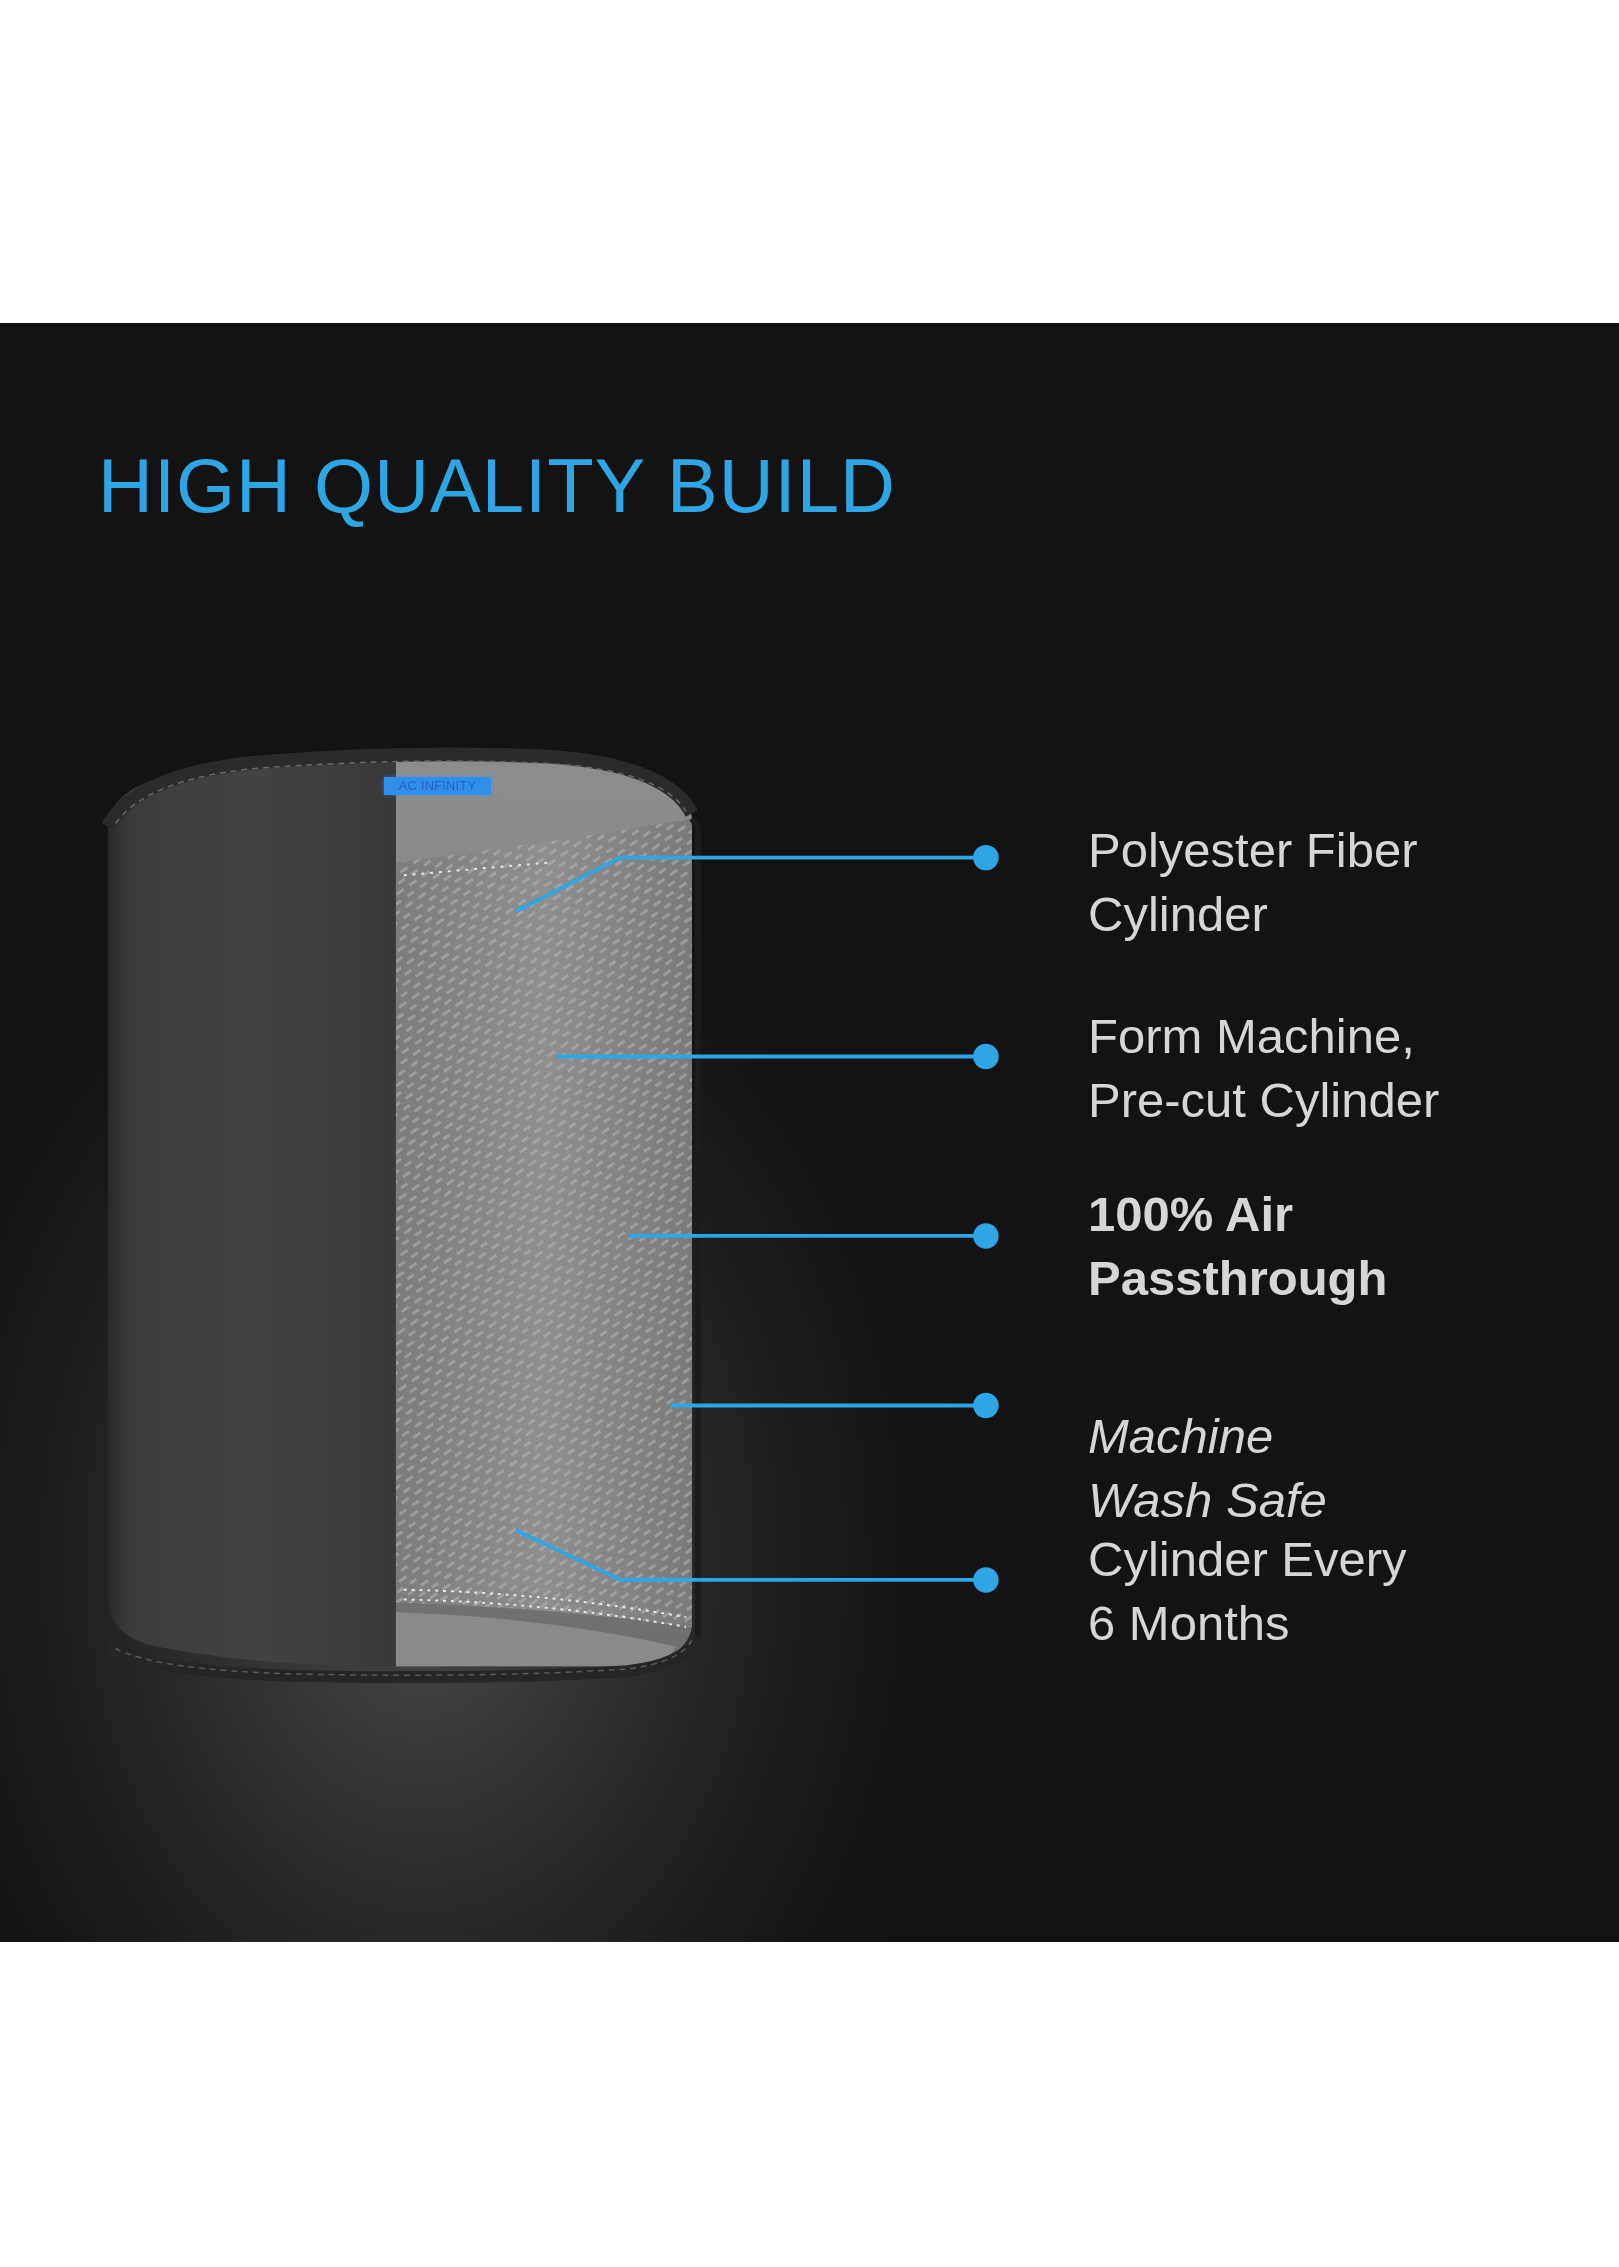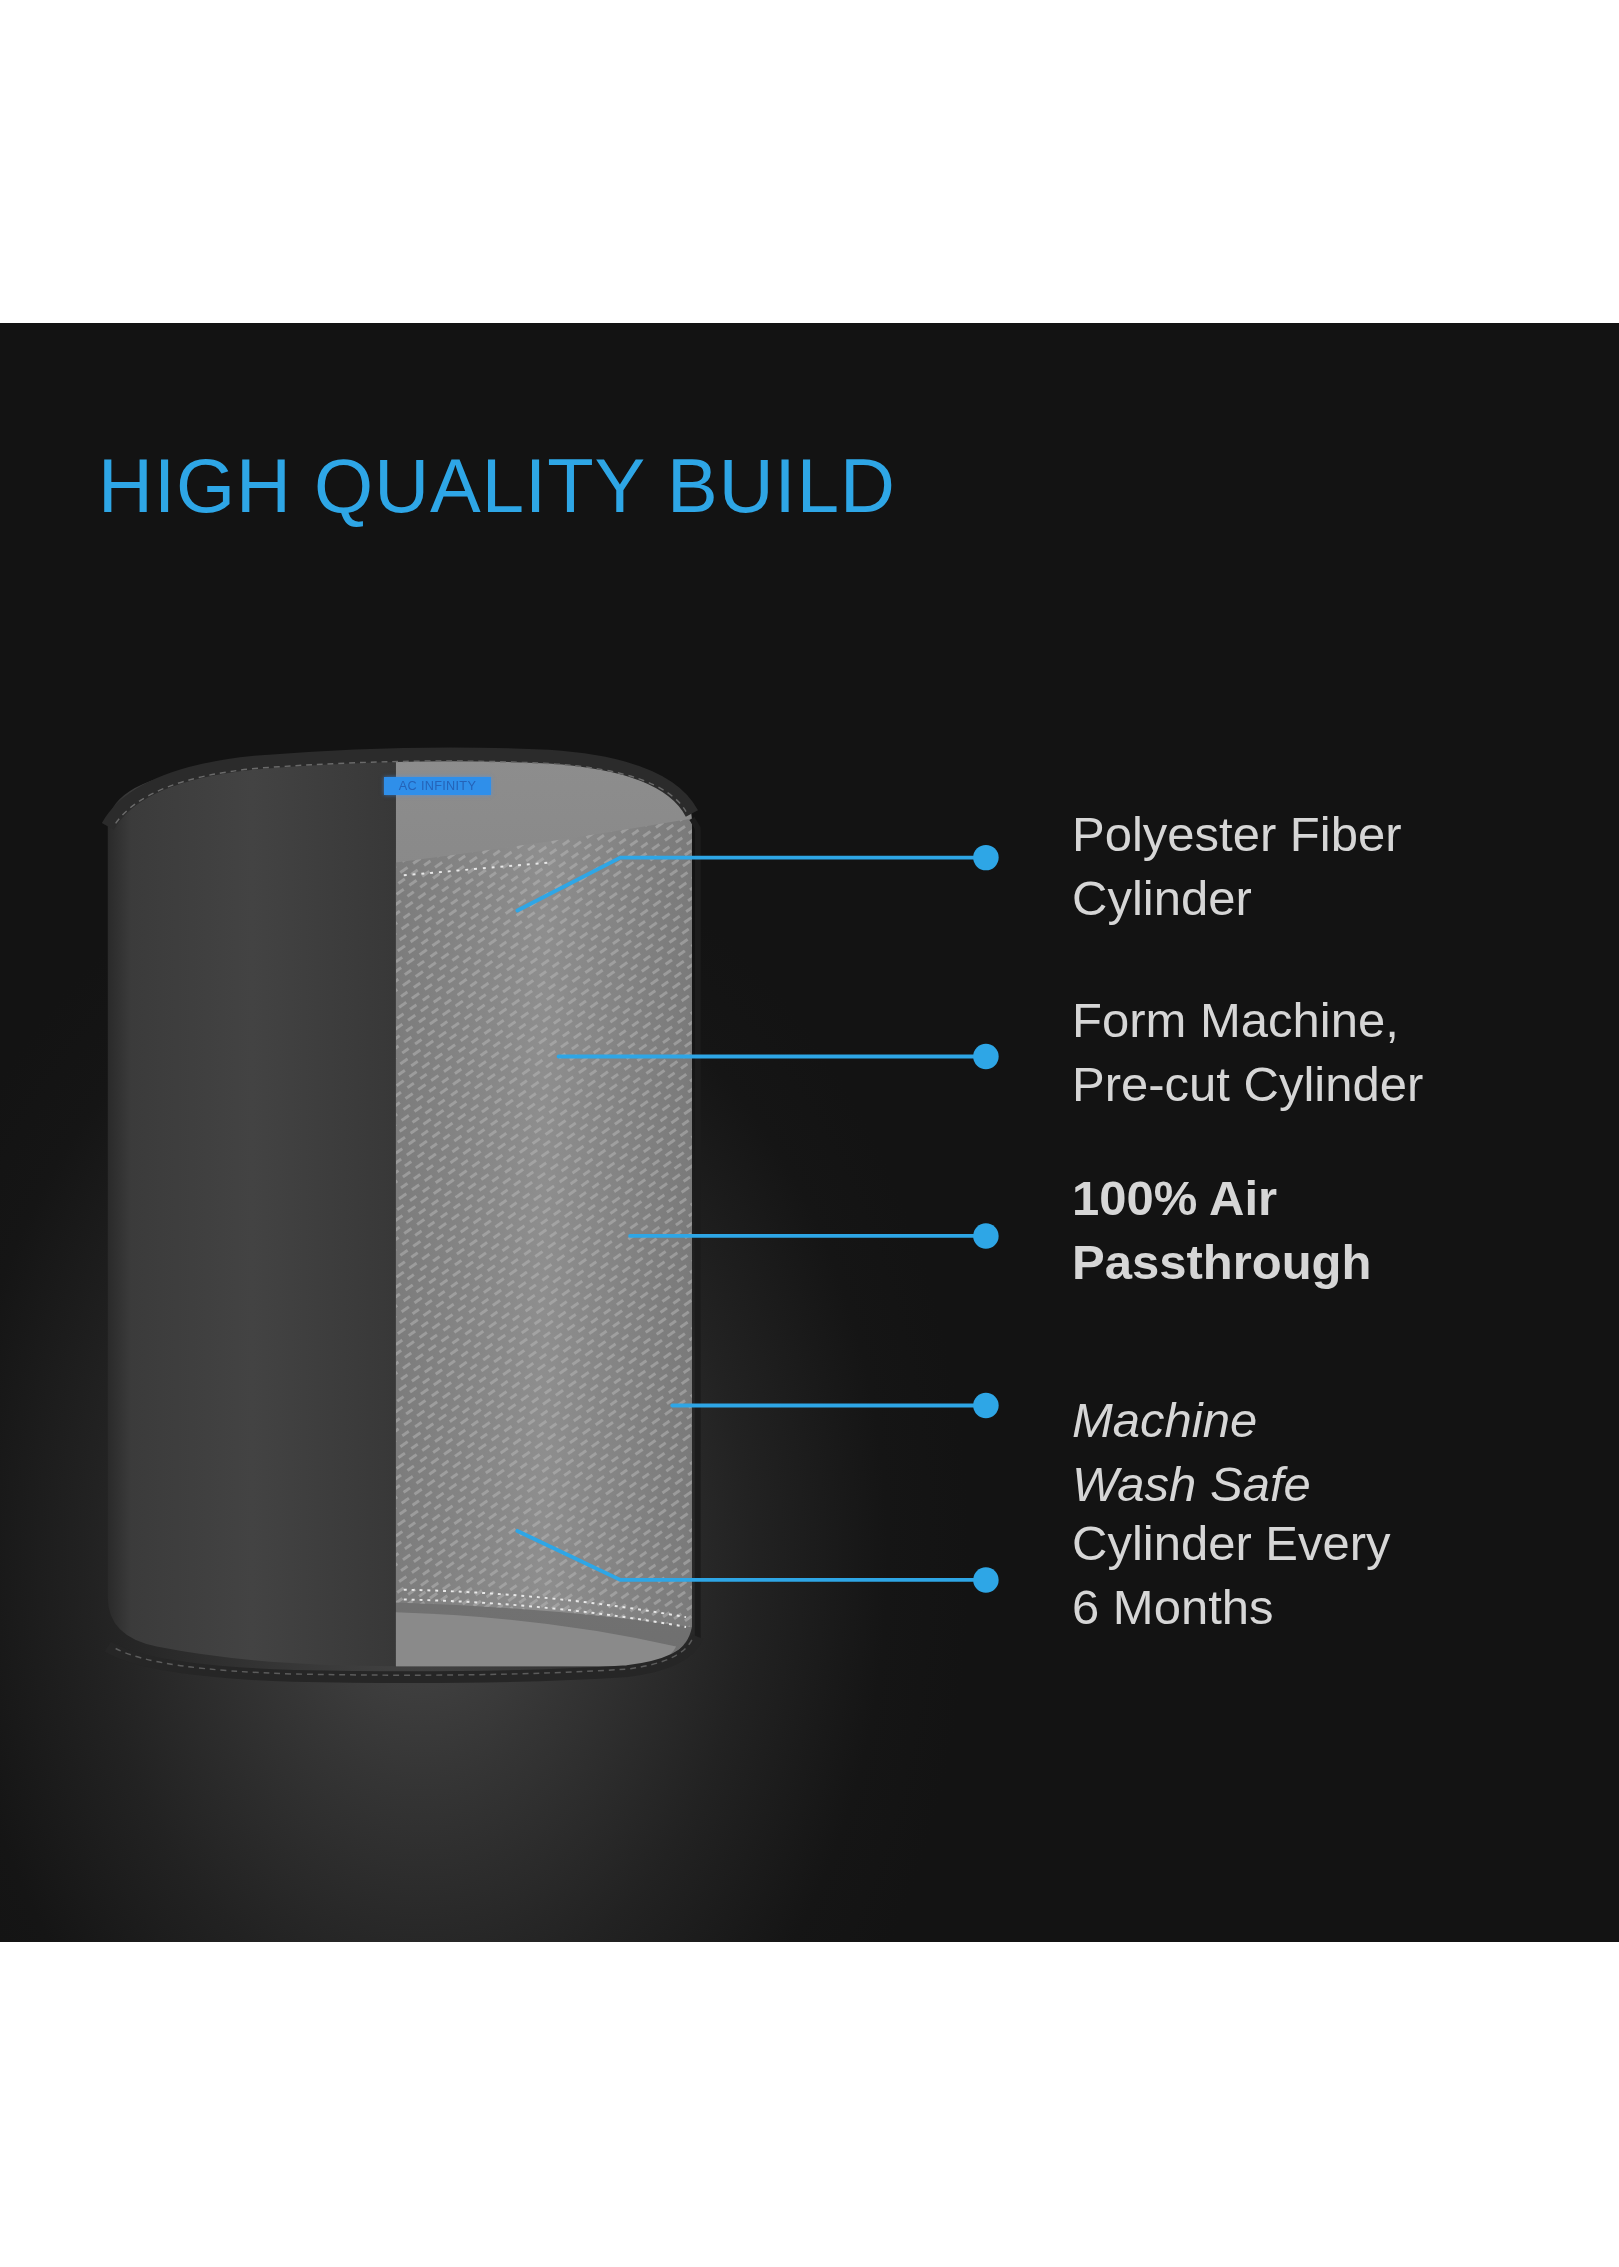--- a/index.html
+++ b/index.html
@@ -5,21 +5,21 @@
   html, body { margin: 0; padding: 0; background: #ffffff; }
   body { width: 1619px; height: 2267px; position: relative; overflow: hidden;
          font-family: "Liberation Sans", "DejaVu Sans", sans-serif; }
   .panel { position: absolute; left: 0; top: 323px; width: 1619px; height: 1619px;
            background: radial-gradient(ellipse 549px 745px at 421px 1235px,
              #4a4a4a 0%, #353535 30%, #222222 60%, #151515 85%, #131313 100%); }
   .title { position: absolute; left: 98px; top: 441px; margin: 0;
            font-size: 76px; font-weight: 400; letter-spacing: 1px;
            color: #2EA6E6; line-height: 90px; white-space: nowrap; text-align: center; }
   .product { position: absolute; left: 0; top: 0; width: 1619px; height: 2267px; }
-  .callout-label { position: absolute; left: 1072px; margin: 0;
+  .callout-label { position: absolute; left: 1072px; margin: 16px;
                    font-size: 49px; line-height: 64px; color: #D6D6D6;
                    font-weight: 400; white-space: nowrap; }
   .logo-tag { position: absolute; left: 344px; top: 777px; width: 107px; height: 18px;
               background: #2F8FEA; color: #2563B8; font-size: 12.7px; line-height: 18.6px;
               text-align: center; letter-spacing: 0.3px; box-shadow: 0 0 3.9px rgba(60,150,255,0.6); margin-left: 40px; }
   .leader-dot { cursor: default; }
 </style>
 </head>
 <body>
 

